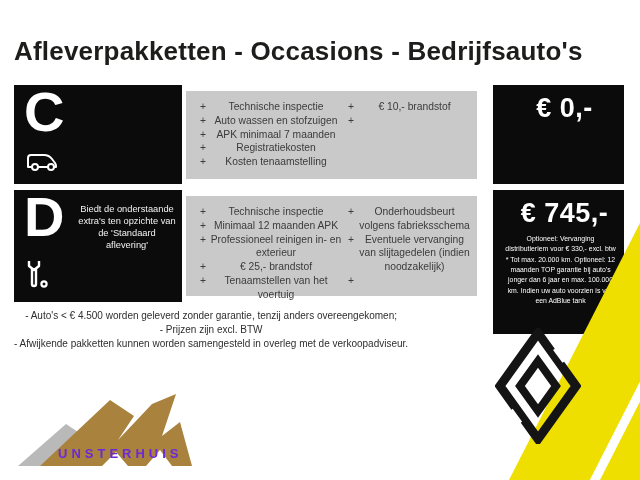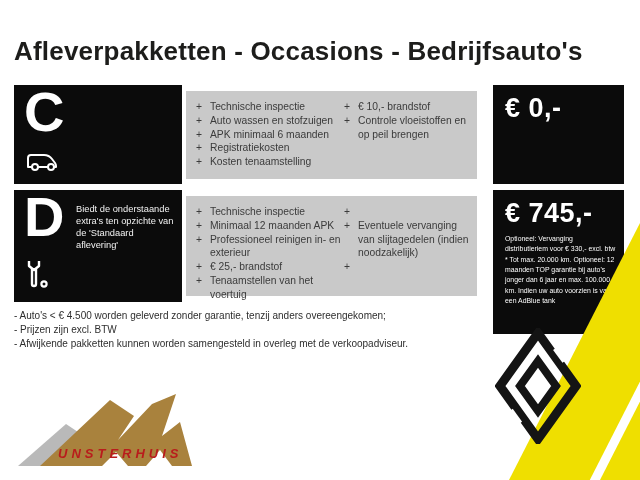--- a/index.html
+++ b/index.html
@@ -1,17 +1,17 @@
 <!DOCTYPE html>
 <html><head>
 <meta charset="utf-8">
 <style>
   html,body{margin:0;padding:0;background:#fff;}
   .page{position:relative;width:640px;height:480px;background:#ffffff;overflow:hidden;
-        font-family:"Liberation Sans",sans-serif;color:#1d1d1b;}
+        font-family:"Liberation Sans",sans-serif;color:#1d1d1b;text-align:center;}
   .title{position:absolute;left:14px;top:36px;font-size:26px;font-weight:bold;
          letter-spacing:0.2px;color:#1d1d1b;white-space:nowrap;}
   
   .panel-black{position:absolute;background:#0b0b0b;color:#fff;}
   .panel-gray{position:absolute;background:#c9c9c9;color:#3b3b3b;}
   .r1-left{left:14px;top:85px;width:168px;height:99px;}
   .r1-mid{left:186px;top:91px;width:291px;height:88px;}
   .r1-price{left:493px;top:85px;width:131px;height:99px;}
   .r2-left{left:14px;top:190px;width:168px;height:112px;}
   .r2-mid{left:186px;top:196px;width:291px;height:100px;}
@@ -37,21 +37,21 @@
   
   .stripe{position:absolute;background:#efdf00;z-index:2;}
   .stripe-wide{left:509px;top:-120px;width:72px;height:600px;
                transform:rotate(27deg);transform-origin:left bottom;}
   .stripe-narrow{left:600px;top:-20px;width:70px;height:500px;
                  transform:rotate(27deg);transform-origin:left bottom;}
   .renault-logo{position:absolute;left:495px;top:328px;z-index:3;}
   
   .dealer-logo{position:absolute;left:14px;top:392px;width:190px;height:82px;}
   .dealer-name{position:absolute;left:44px;top:54px;font-size:13px;font-weight:bold;
-               font-style:italic;letter-spacing:4px;color:#b91c1c;}
+               letter-spacing:4px;color:#6d28d9;}
 </style>
 </head>
 <body>
 
 <div class="page">
 
   <div class="title">Afleverpakketten - Occasions - Bedrijfsauto's</div>
 
   <div class="panel-black r1-left">
     <div class="pkg-letter">C</div>
@@ -70,39 +70,38 @@
           <div class="bullet">
             <span class="marker">+</span>
             <span class="item-text">Technische inspectie</span>
           </div>
           <div class="bullet">
             <span class="marker">+</span>
             <span class="item-text">Auto wassen en stofzuigen</span>
           </div>
           <div class="bullet">
             <span class="marker">+</span>
-            <span class="item-text">APK minimaal 6 maanden</span>
+            <span class="item-text">APK minimaal 7 maanden</span>
           </div>
           <div class="bullet">
             <span class="marker">+</span>
             <span class="item-text">Registratiekosten</span>
           </div>
           <div class="bullet">
             <span class="marker">+</span>
             <span class="item-text">Kosten tenaamstelling</span>
           </div>
         </div>
       <div class="col2">
           <div class="bullet">
             <span class="marker">+</span>
             <span class="item-text">€ 10,- brandstof</span>
           </div>
           <div class="bullet">
             <span class="marker">+</span>
-            <span class="item-text">Controle vloeistoffen en op peil brengen</span>
           </div>
         </div>
     </div>
   </div>
 
   <div class="panel-black r1-price">
     <div class="price">€ 0,-</div>
   </div>
 
   <div class="panel-black r2-left">
@@ -139,20 +138,21 @@
             <span class="item-text">€ 25,- brandstof</span>
           </div>
           <div class="bullet">
             <span class="marker">+</span>
             <span class="item-text">Tenaamstellen van het voertuig</span>
           </div>
         </div>
       <div class="col2">
           <div class="bullet">
             <span class="marker">+</span>
+            <span class="item-text">Onderhoudsbeurt volgens fabrieksschema</span>
           </div>
           <div class="bullet">
             <span class="marker">+</span>
             <span class="item-text">Eventuele vervanging van slijtagedelen (indien noodzakelijk)</span>
           </div>
           <div class="bullet">
             <span class="marker">+</span>
           </div>
         </div>
     </div>

